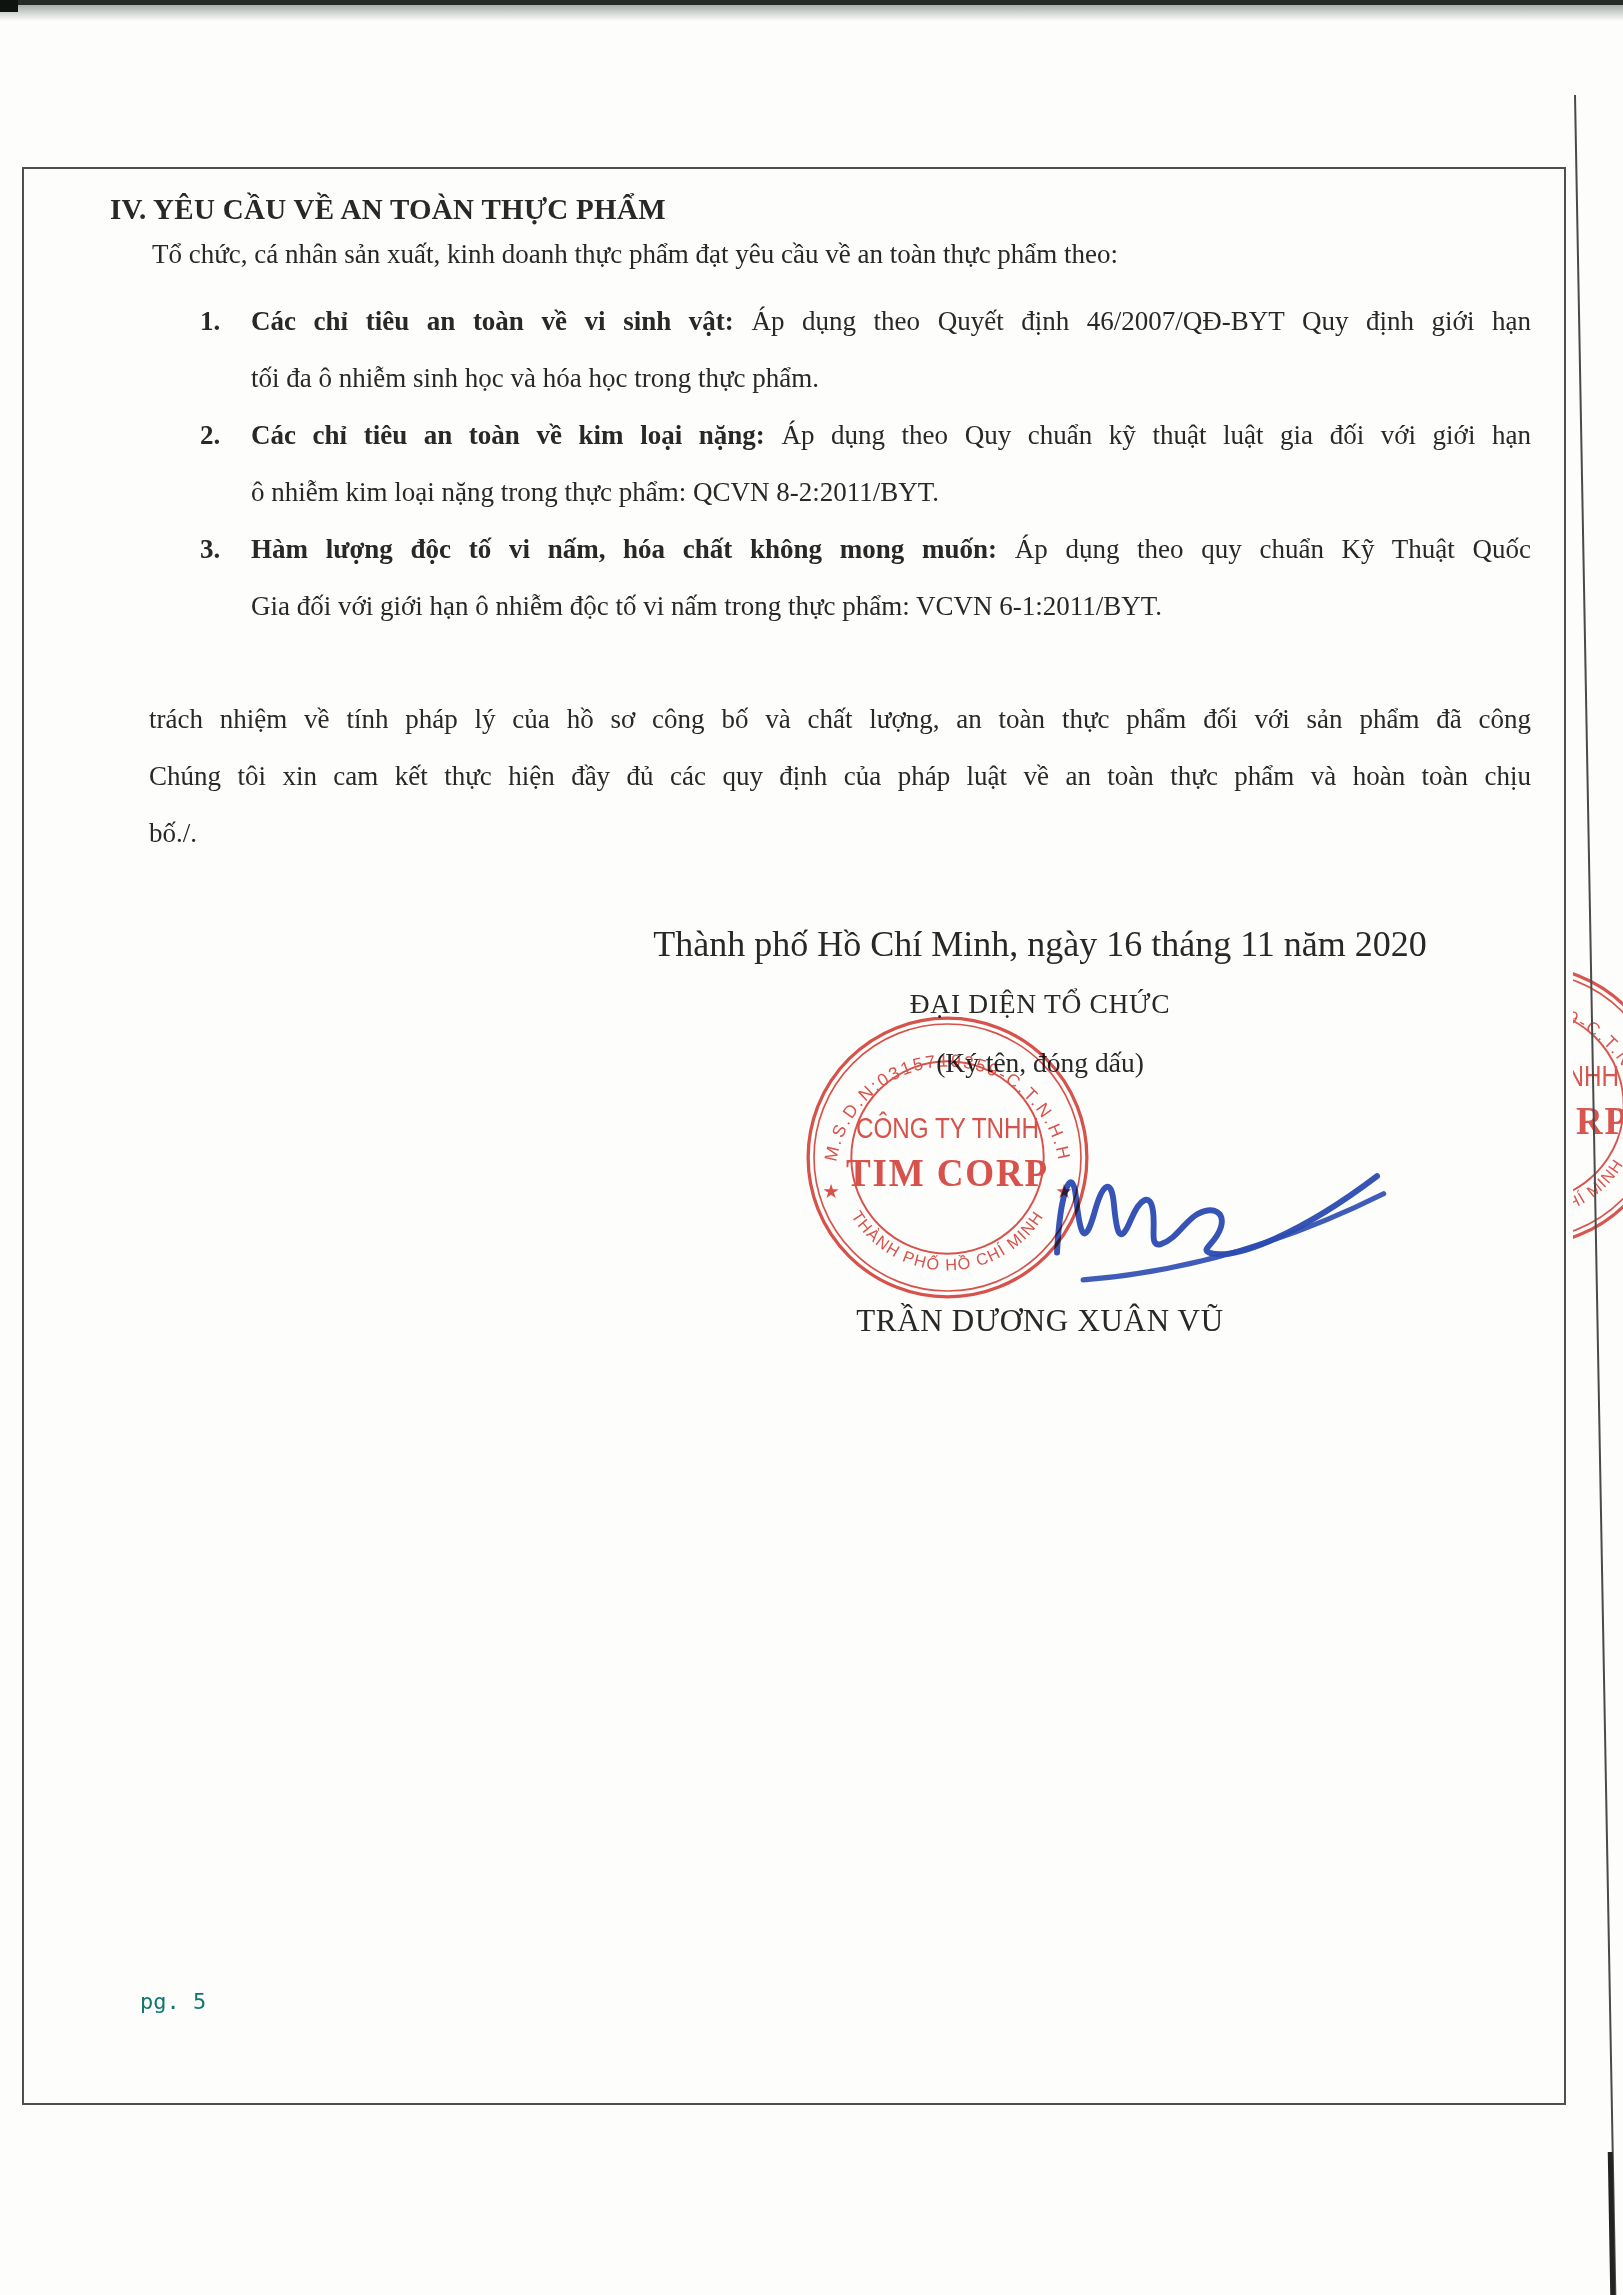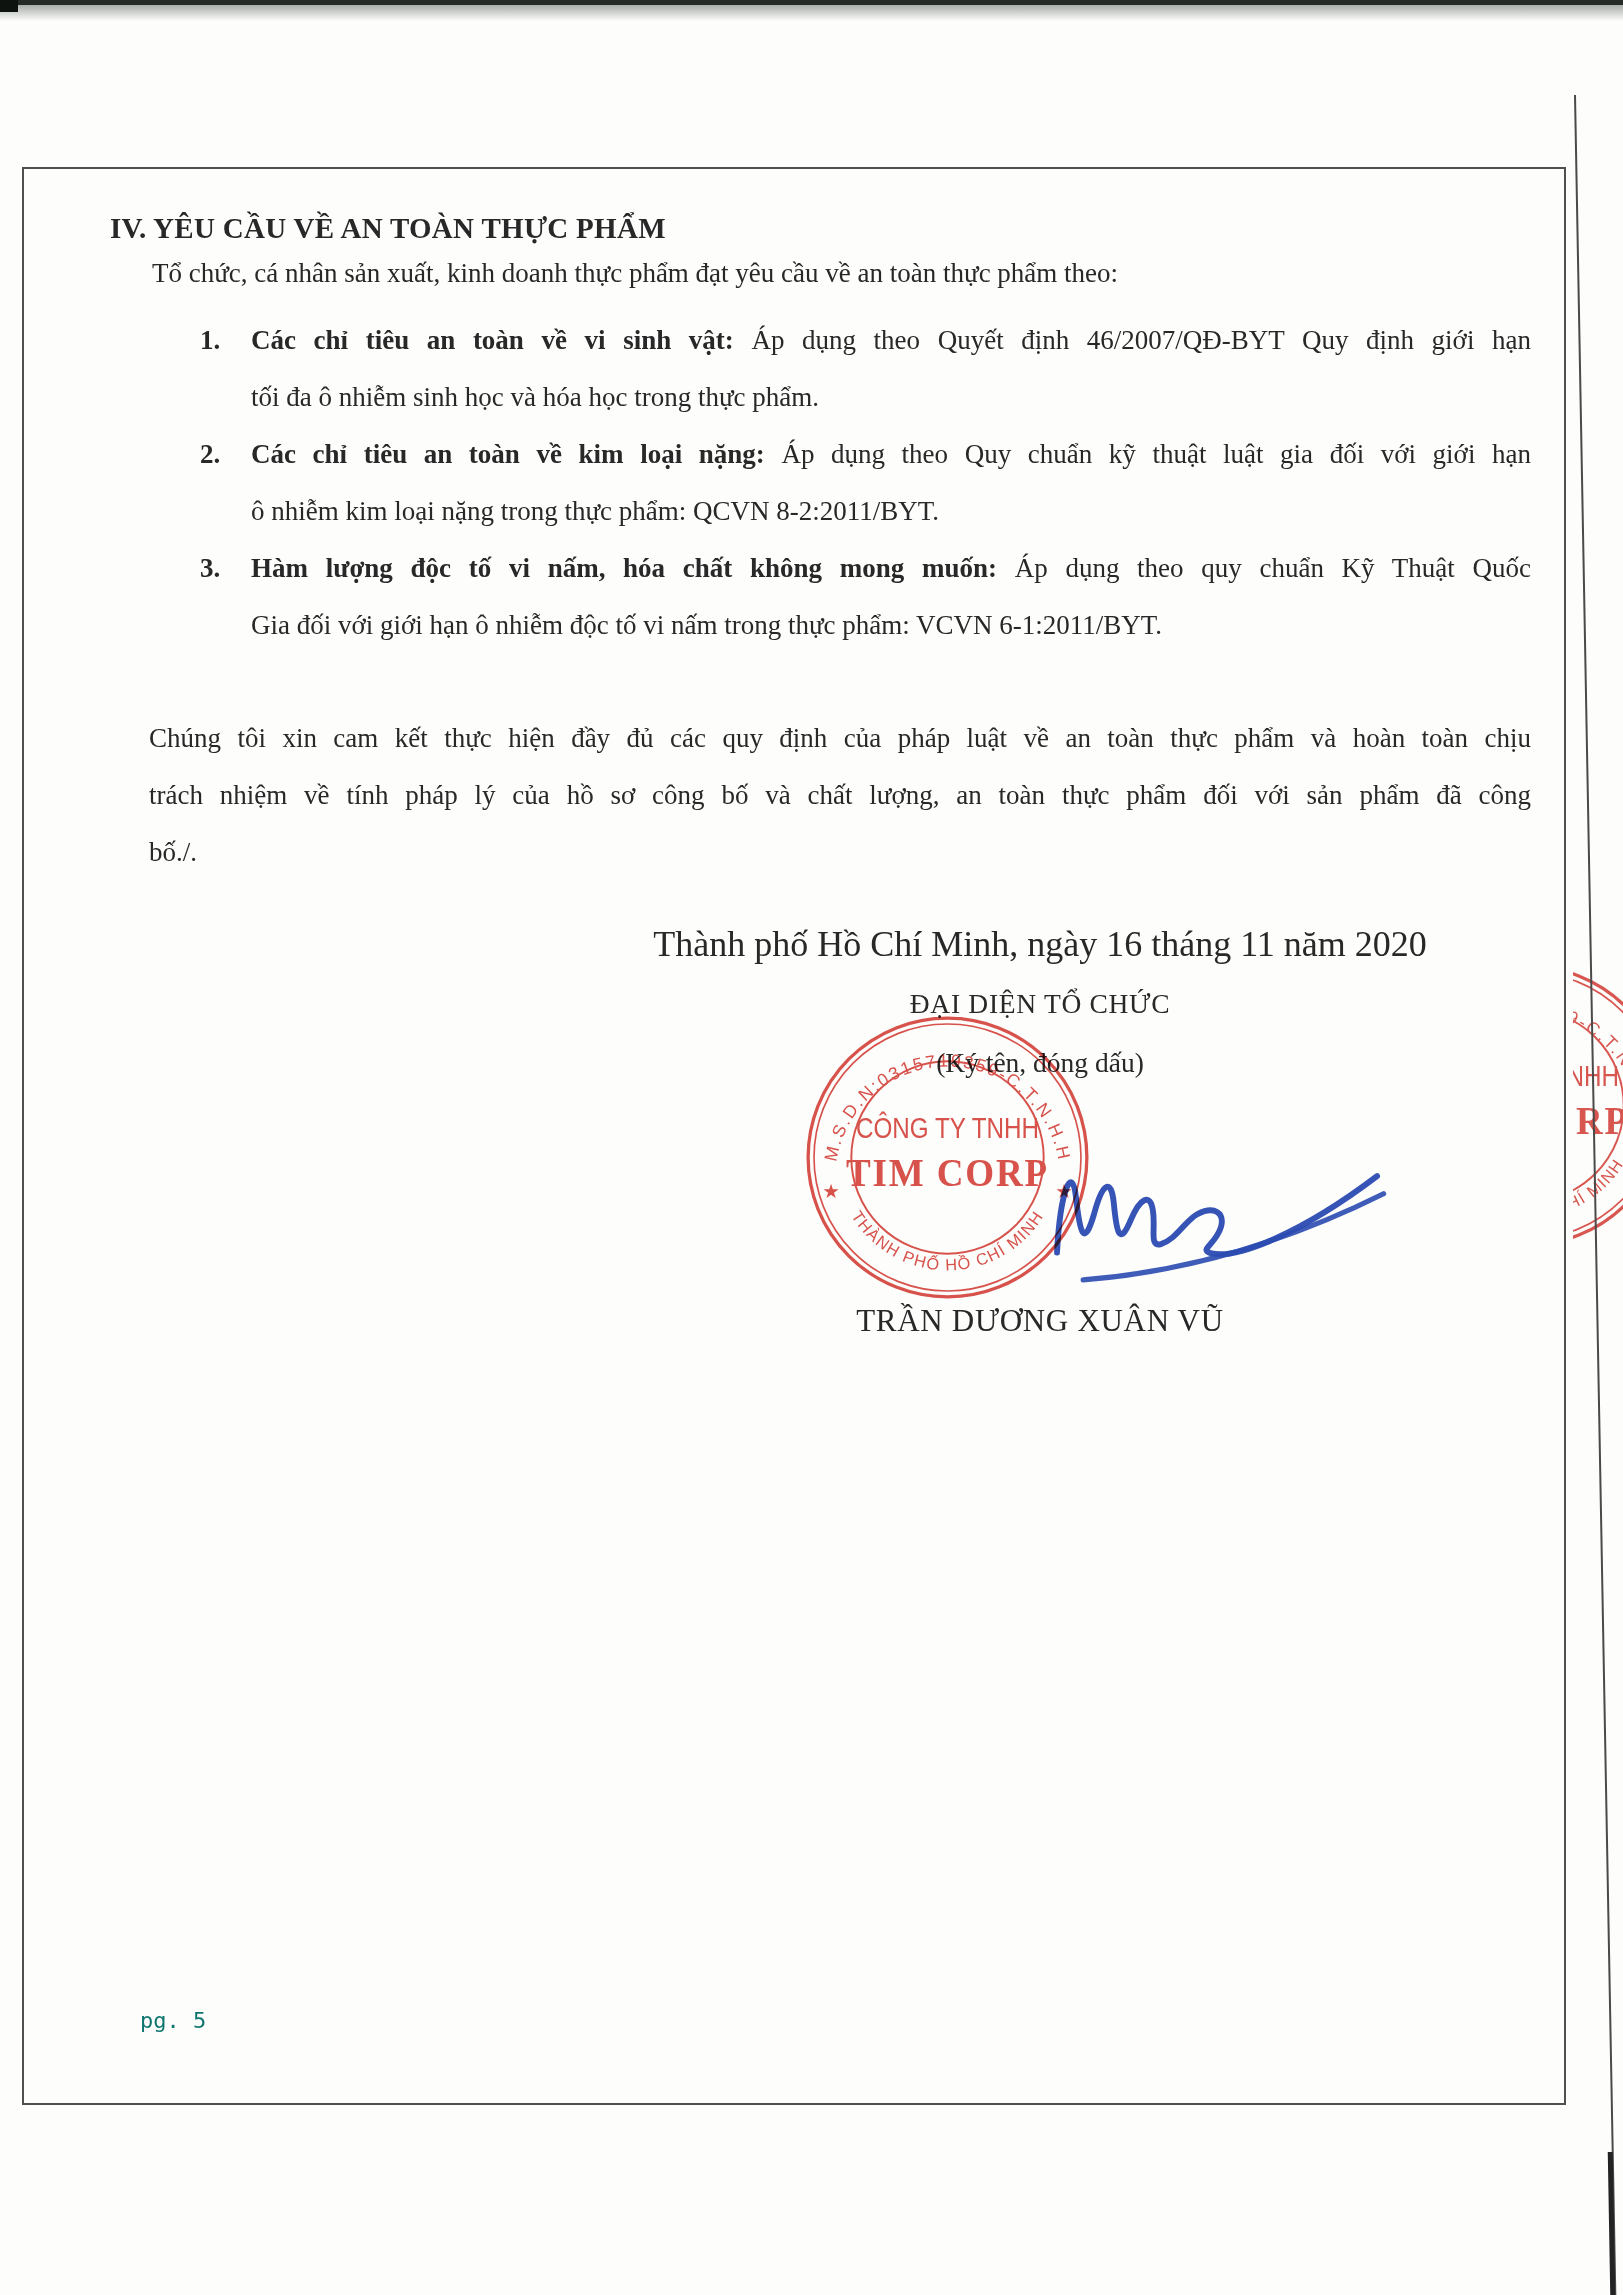--- a/index.html
+++ b/index.html
@@ -15,21 +15,21 @@
     background:linear-gradient(#a8aea9,#fdfdfc);z-index:9;}
   .corner-blk{position:absolute;left:0;top:0;width:17.7px;height:12.4px;background:#0f1310;z-index:10;}
   .edge-line{position:absolute;left:1574px;top:95px;width:2px;height:2201px;
     background:#4a4a4a;transform:rotate(-1.05deg);transform-origin:top center;z-index:8;}
   .edge-dark{position:absolute;left:1609px;top:2152px;width:5.2px;height:143px;
     background:#232323;transform:rotate(-1deg);z-index:8;}
   
   .frame{position:absolute;left:21.6px;top:167px;width:1544px;height:1938px;
     border:2.6px solid #4f4f4f;box-sizing:border-box;z-index:1;}
   
-  .abs{position:absolute;z-index:3;margin-top:19px;}
+  .abs{position:absolute;z-index:3;}
   .heading{left:110px;top:190px;font-size:29px;font-weight:bold;line-height:39px;letter-spacing:0.3px;}
   .intro{left:152px;top:235px;font-size:27px;line-height:39px;}
   .list{left:200px;top:293px;width:1331px;}
   .bline{font-size:27px;line-height:57px;height:57px;white-space:normal;}
   .just{text-align:justify;text-align-last:justify;}
   .num{display:inline-block;width:51px;font-weight:bold;}
   .cont{padding-left:51px;box-sizing:border-box;}
   .commit{left:149px;top:691px;width:1382px;}
   .rcol{position:absolute;left:556px;width:968px;text-align:center;z-index:3;}
   .date{top:925px;font-size:36px;line-height:39px;}
@@ -66,22 +66,22 @@
 <div class="abs list">
     <div class="bline just"><span class="num">1.</span><b>Các chỉ tiêu an toàn về vi sinh vật:</b><span> Áp dụng theo Quyết định 46/2007/QĐ-BYT Quy định giới hạn</span></div>
     <div class="bline cont">tối đa ô nhiễm sinh học và hóa học trong thực phẩm.</div>
     <div class="bline just"><span class="num">2.</span><b>Các chỉ tiêu an toàn về kim loại nặng:</b><span> Áp dụng theo Quy chuẩn kỹ thuật luật gia đối với giới hạn</span></div>
     <div class="bline cont">ô nhiễm kim loại nặng trong thực phẩm: QCVN 8-2:2011/BYT.</div>
     <div class="bline just"><span class="num">3.</span><b>Hàm lượng độc tố vi nấm, hóa chất không mong muốn:</b><span> Áp dụng theo quy chuẩn Kỹ Thuật Quốc</span></div>
     <div class="bline cont">Gia đối với giới hạn ô nhiễm độc tố vi nấm trong thực phẩm: VCVN 6-1:2011/BYT.</div>
   </div>
 
 <div class="abs commit">
+    <div class="bline just">trách nhiệm về tính pháp lý của hồ sơ công bố và chất lượng, an toàn thực phẩm đối với sản phẩm đã công</div>
     <div class="bline just">Chúng tôi xin cam kết thực hiện đầy đủ các quy định của pháp luật về an toàn thực phẩm và hoàn toàn chịu</div>
-    <div class="bline just">trách nhiệm về tính pháp lý của hồ sơ công bố và chất lượng, an toàn thực phẩm đối với sản phẩm đã công</div>
     <div class="bline">bố./.</div>
   </div>
 
 <div class="rcol date">Thành phố Hồ Chí Minh, ngày 16 tháng 11 năm 2020</div>
 <div class="rcol rep">ĐẠI DIỆN TỔ CHỨC</div>
 <div class="rcol note">(Ký tên, đóng dấu)</div>
 <div class="rcol name">TRẦN DƯƠNG XUÂN VŨ</div>
 
 <div class="stamp-wrap">
   <svg width="301" height="301" viewBox="0 0 460 460">

